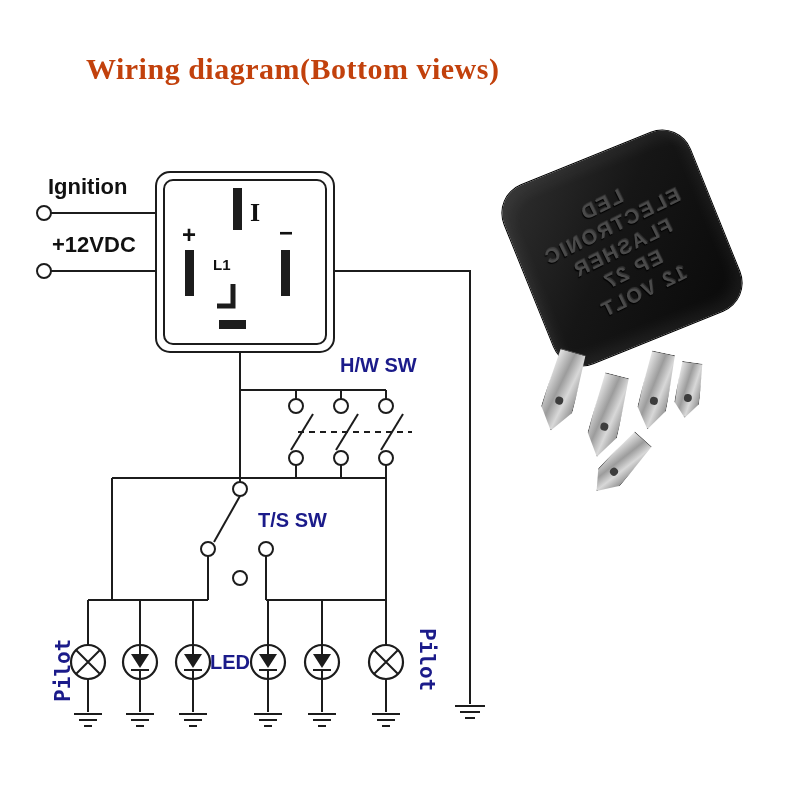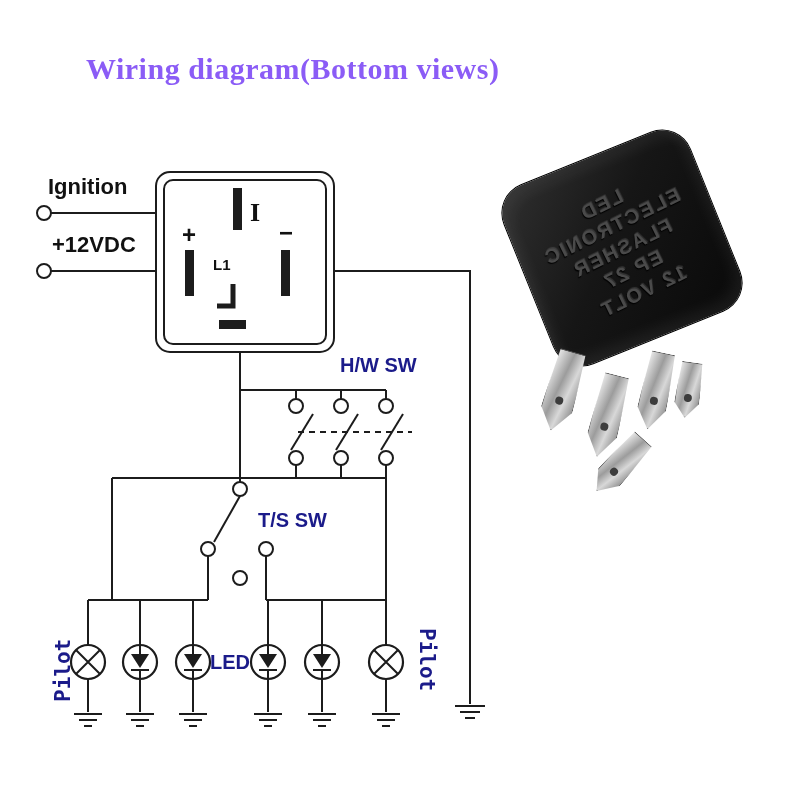--- a/index.html
+++ b/index.html
@@ -1,19 +1,19 @@
 <!DOCTYPE html>
 <html><head>
 <meta charset="utf-8">
 <style>
   html,body{margin:0;padding:0;background:#ffffff;}
   .canvas{position:relative;width:800px;height:800px;background:#ffffff;overflow:hidden;
           font-family:"Liberation Sans",sans-serif;}
   .page-title{position:absolute;left:86px;top:52px;font-family:"Liberation Serif",serif;
-              font-weight:600;font-size:30px;color:#8b5cf6;letter-spacing:.5px;}
+              font-weight:600;font-size:30px;color:#c2410c;letter-spacing:.5px;}
   svg.schem{position:absolute;left:0;top:0;}
   .wire{stroke:#1c1c1c;stroke-width:2;fill:none;}
   .wire-d{stroke:#1c1c1c;stroke-width:2;fill:none;stroke-dasharray:6 5;}
   .term{fill:#ffffff;stroke:#1c1c1c;stroke-width:2;}
   .box{fill:#ffffff;stroke:#1c1c1c;stroke-width:2;}
   .pinfill{fill:#1c1c1c;}
   .bracket{stroke:#1c1c1c;stroke-width:5;fill:none;}
   .lamp{fill:#ffffff;stroke:#1c1c1c;stroke-width:2.2;}
   .t-black{font-family:"Liberation Sans",sans-serif;font-weight:bold;font-size:22px;fill:#111111;}
   .t-blue{font-family:"Liberation Sans",sans-serif;font-weight:bold;font-size:20px;fill:#1b1b8a;}

